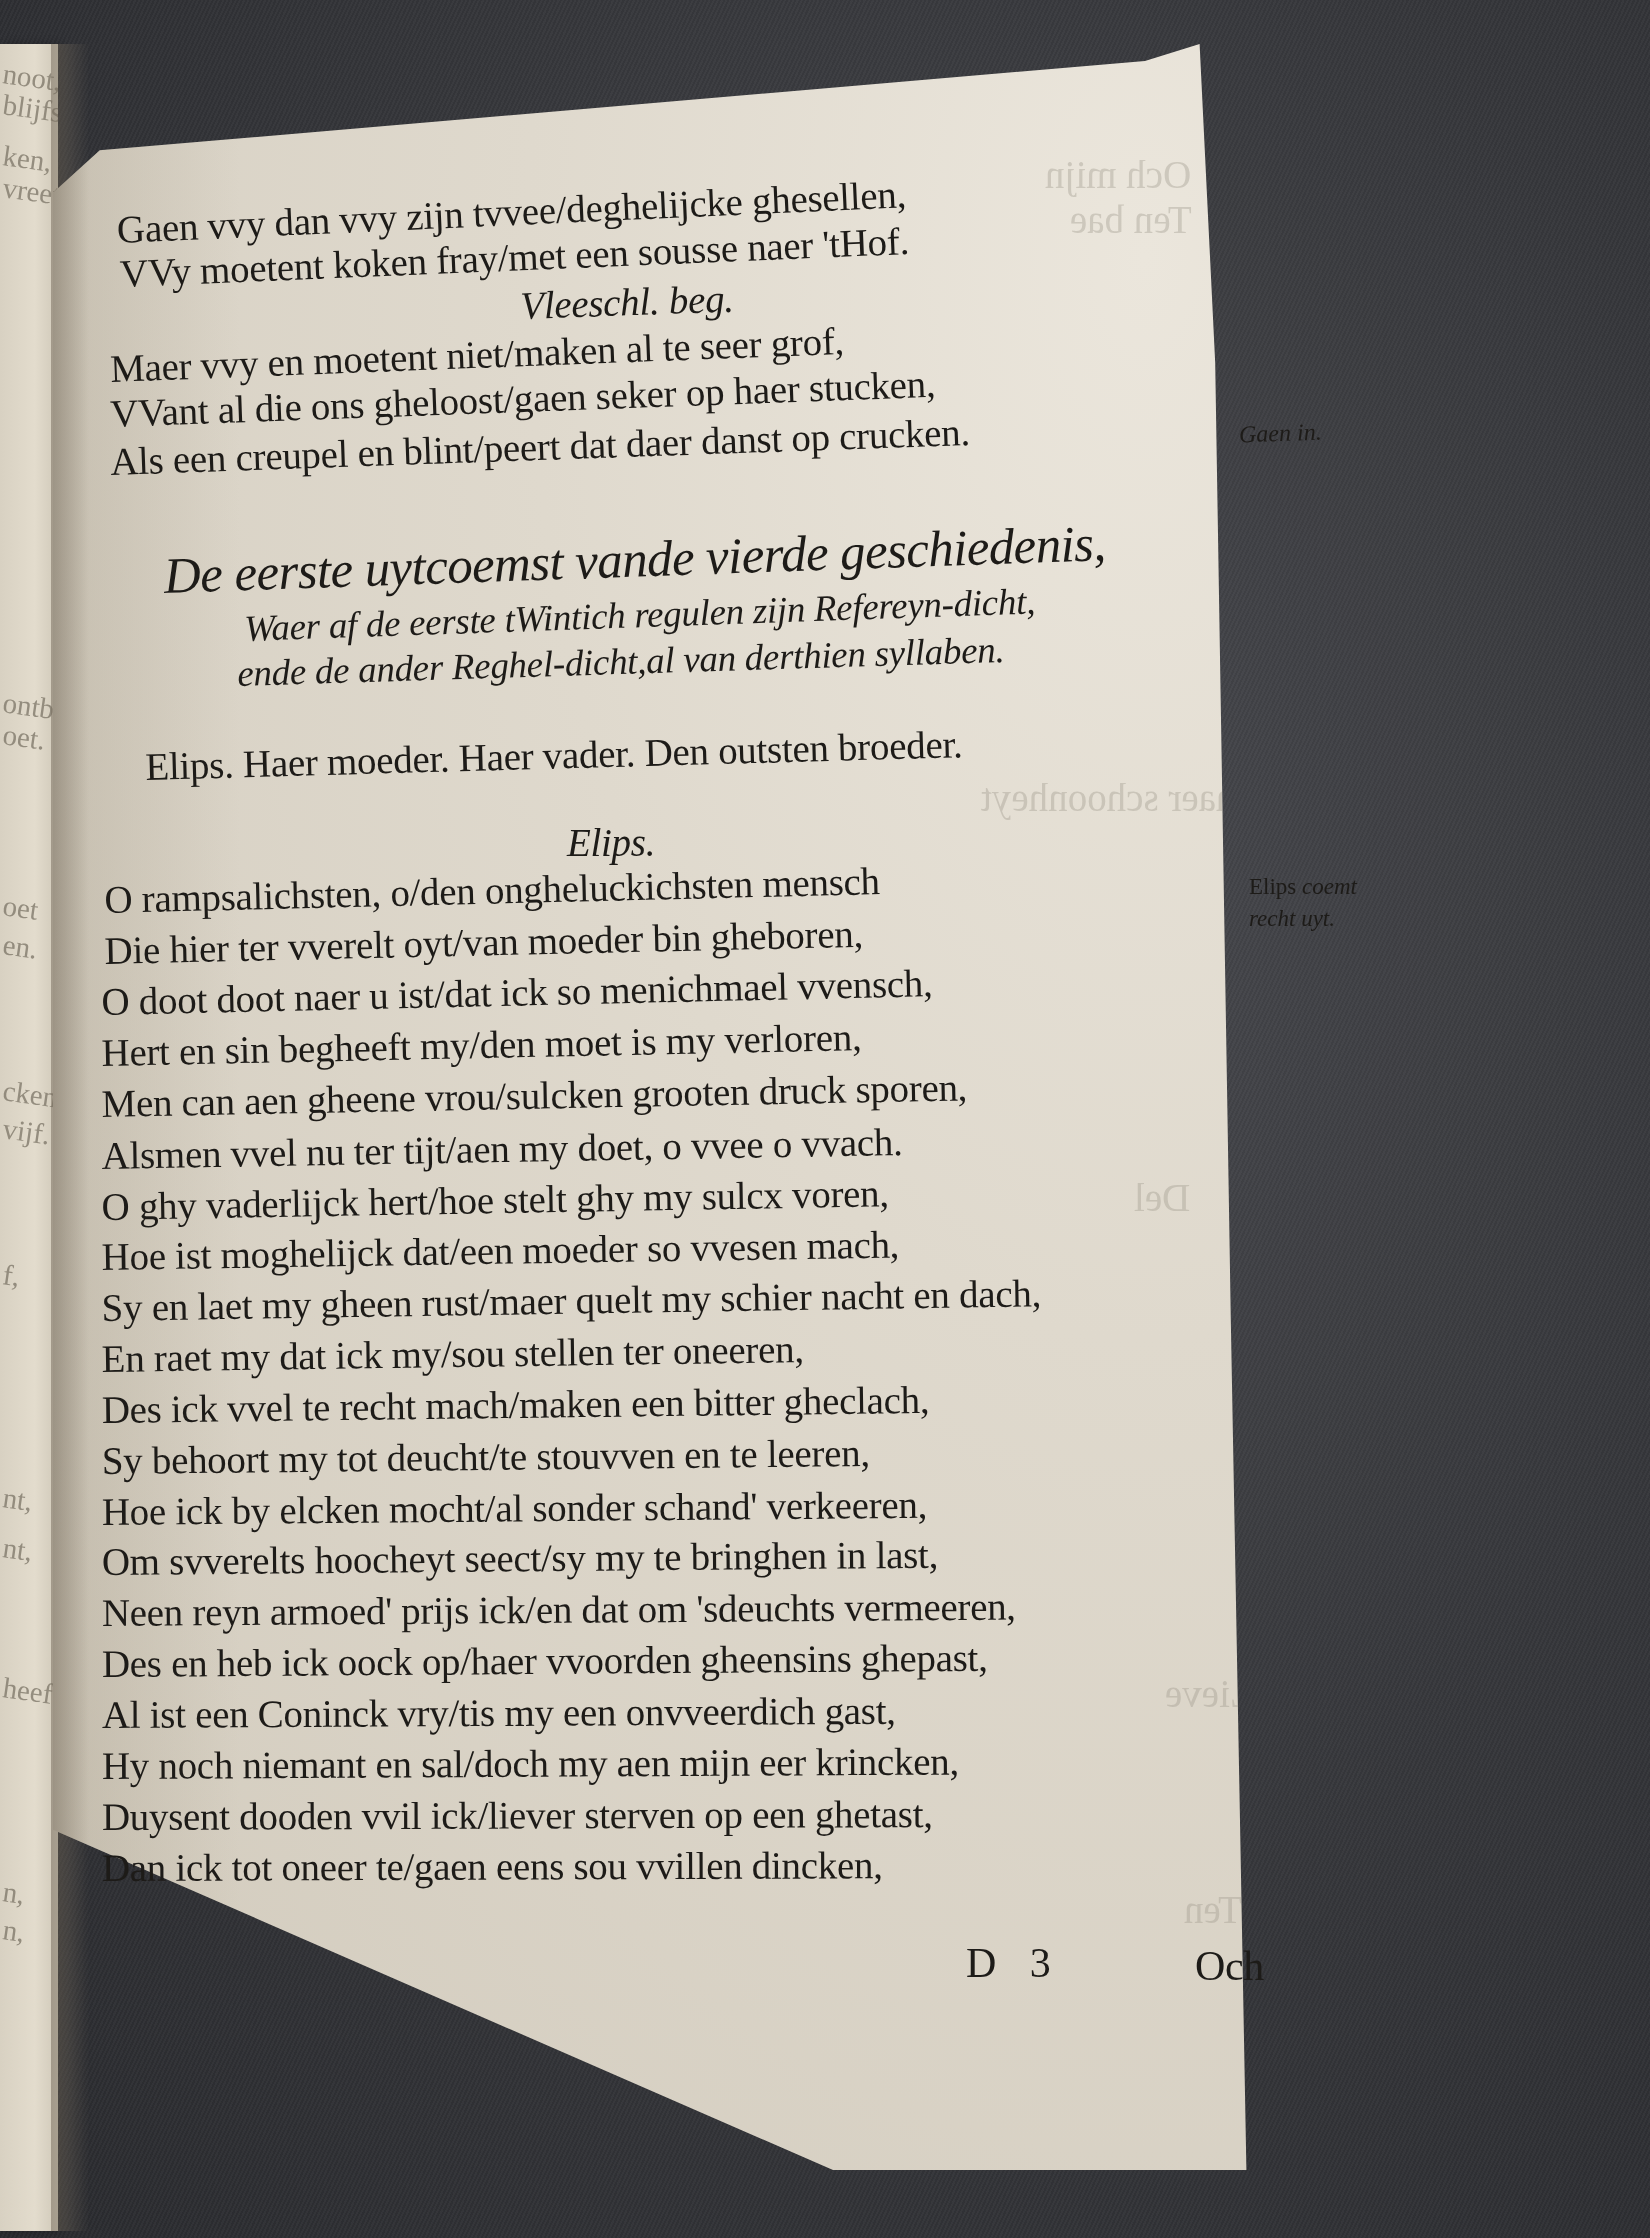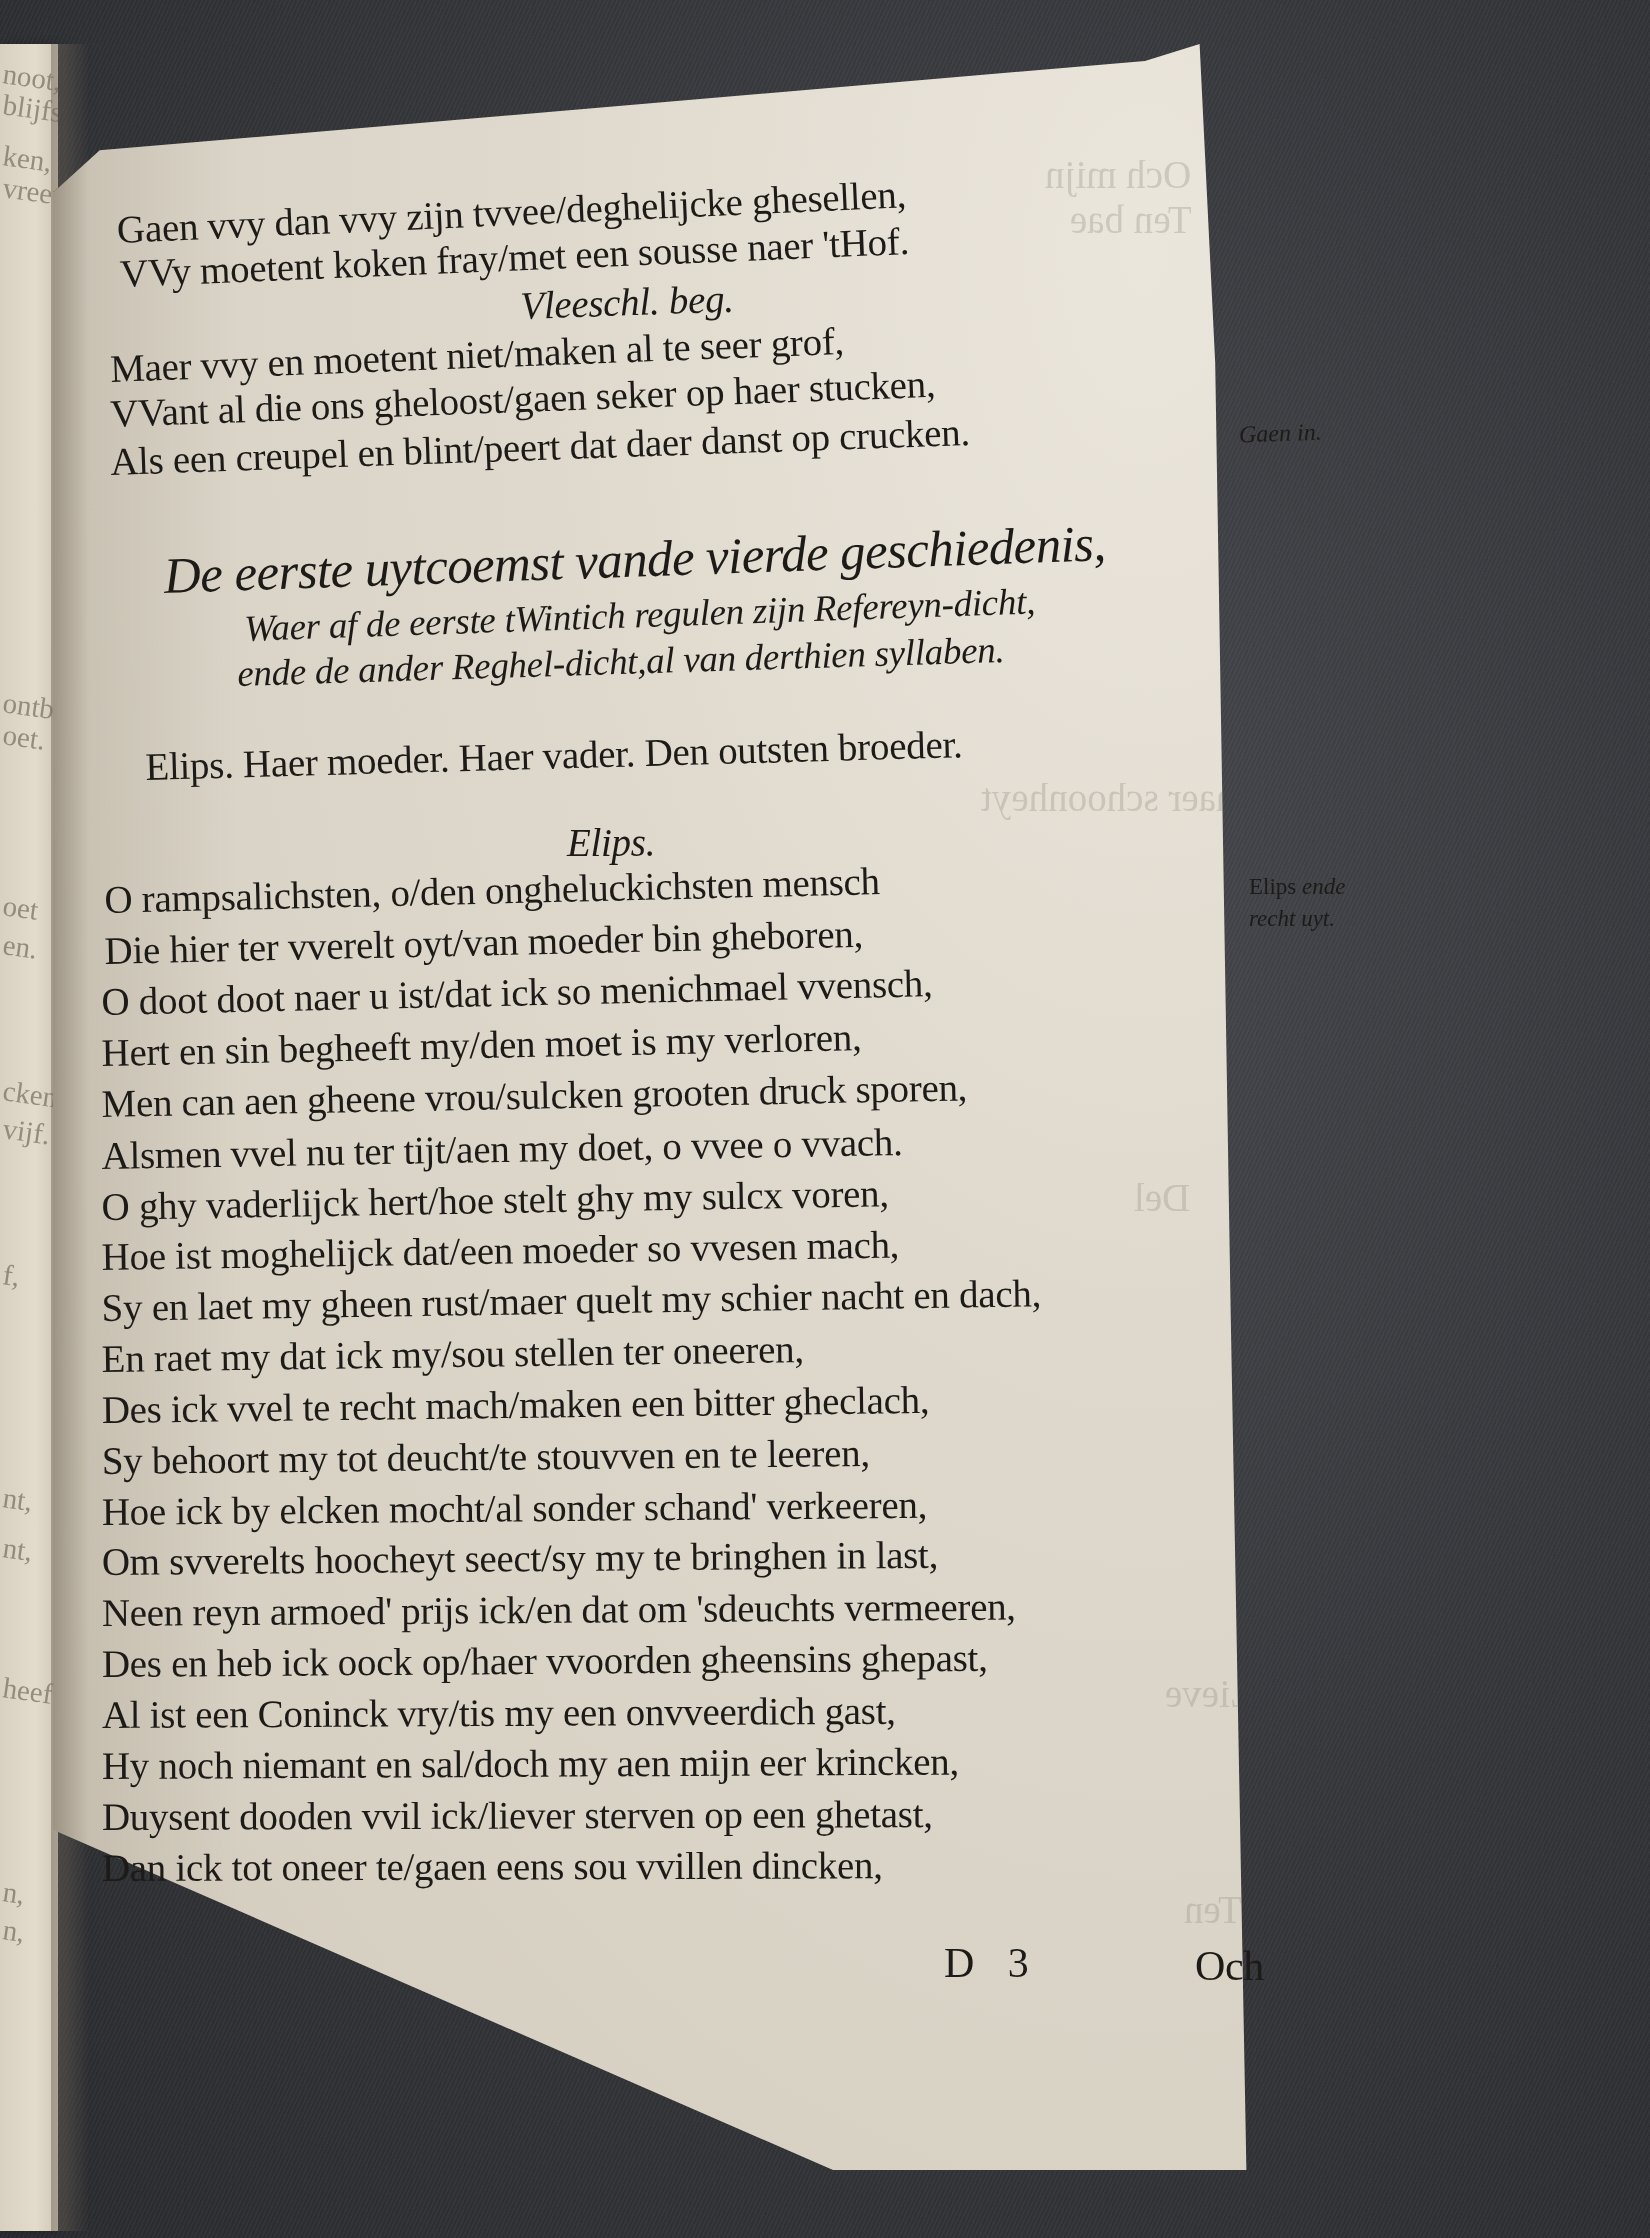--- a/index.html
+++ b/index.html
@@ -109,21 +109,21 @@
 
   <div class="line heading-big" style="left:165px; top:547px; transform:rotate(-2deg)">De eerste uytcoemst vande vierde geschiedenis,</div>
   <div class="line heading-sub" style="left:245px; top:607px; transform:rotate(-2deg)">Waer af de eerste tWintich regulen zijn Refereyn-dicht,</div>
   <div class="line heading-sub" style="left:238px; top:652px; transform:rotate(-1.8deg)">ende de ander Reghel-dicht,al van derthien syllaben.</div>
 
   <div class="line" style="left:146px; top:744px; transform:rotate(-1.6deg)">Elips. Haer moeder. Haer vader. Den outsten broeder.</div>
   <div class="line italic" style="left:567px; top:820px">Elips.</div>
 
   <div class="margin-note" style="left:1249px; top:874px">
     <span>Elips</span>
-    <span class="it">ende</span>
+    <span class="it">coemt</span>
   </div>
   <div class="margin-note it" style="left:1249px; top:906px; font-style:italic">recht uyt.</div>
 
   <div class="line" style="left:105px; top:877px; transform:rotate(-1.4deg)">O rampsalichsten, o/den ongheluckichsten mensch</div>
   <div class="line" style="left:105px; top:928px; transform:rotate(-1.3deg)">Die hier ter vverelt oyt/van moeder bin gheboren,</div>
   <div class="line" style="left:102px; top:979px; transform:rotate(-1.3deg)">O doot doot naer u ist/dat ick so menichmael vvensch,</div>
   <div class="line" style="left:102px; top:1030px; transform:rotate(-1.2deg)">Hert en sin begheeft my/den moet is my verloren,</div>
   <div class="line" style="left:102px; top:1081px; transform:rotate(-1.1deg)">Men can aen gheene vrou/sulcken grooten druck sporen,</div>
   <div class="line" style="left:102px; top:1133px; transform:rotate(-1deg)">Alsmen vvel nu ter tijt/aen my doet, o vvee o vvach.</div>
   <div class="line" style="left:102px; top:1184px; transform:rotate(-1deg)">O ghy vaderlijck hert/hoe stelt ghy my sulcx voren,</div>
@@ -134,16 +134,16 @@
   <div class="line" style="left:102px; top:1438px; transform:rotate(-0.6deg)">Sy behoort my tot deucht/te stouvven en te leeren,</div>
   <div class="line" style="left:102px; top:1489px; transform:rotate(-0.5deg)">Hoe ick by elcken mocht/al sonder schand' verkeeren,</div>
   <div class="line" style="left:102px; top:1539px; transform:rotate(-0.5deg)">Om svverelts hoocheyt seect/sy my te bringhen in last,</div>
   <div class="line" style="left:102px; top:1590px; transform:rotate(-0.4deg)">Neen reyn armoed' prijs ick/en dat om 'sdeuchts vermeeren,</div>
   <div class="line" style="left:102px; top:1641px; transform:rotate(-0.4deg)">Des en heb ick oock op/haer vvoorden gheensins ghepast,</div>
   <div class="line" style="left:102px; top:1692px; transform:rotate(-0.3deg)">Al ist een Coninck vry/tis my een onvveerdich gast,</div>
   <div class="line" style="left:102px; top:1743px; transform:rotate(-0.3deg)">Hy noch niemant en sal/doch my aen mijn eer krincken,</div>
   <div class="line" style="left:102px; top:1794px; transform:rotate(-0.2deg)">Duysent dooden vvil ick/liever sterven op een ghetast,</div>
   <div class="line" style="left:102px; top:1845px; transform:rotate(-0.2deg)">Dan ick tot oneer te/gaen eens sou vvillen dincken,</div>
 
-  <div class="line footer-sig" style="left:944px; top:1939px; letter-spacing:11.4px">D 3</div>
+  <div class="line footer-sig" style="left:966px; top:1939px; letter-spacing:11.4px">D 3</div>
   <div class="line footer-catch" style="left:1195px; top:1942px">Och</div>
 </div>
 
 
 </body></html>

